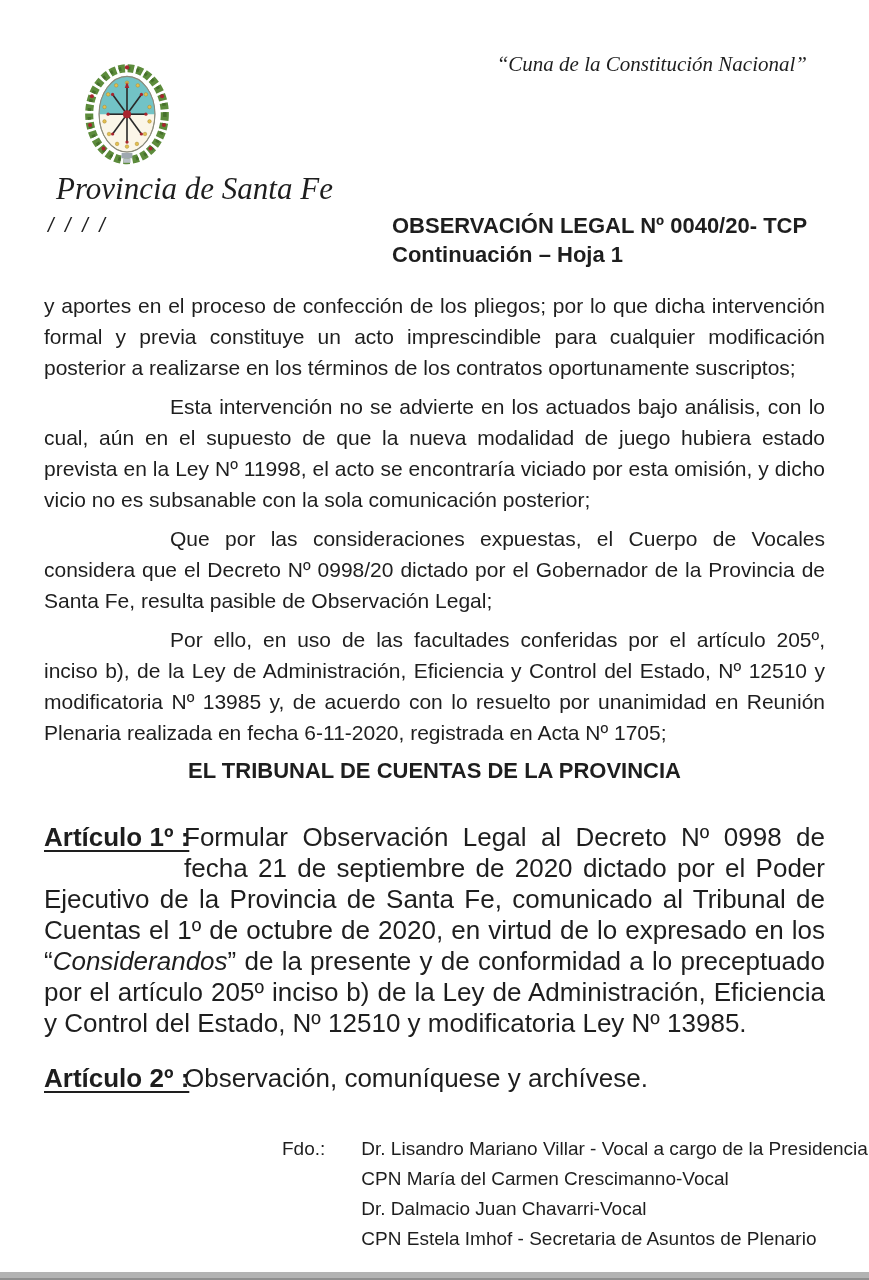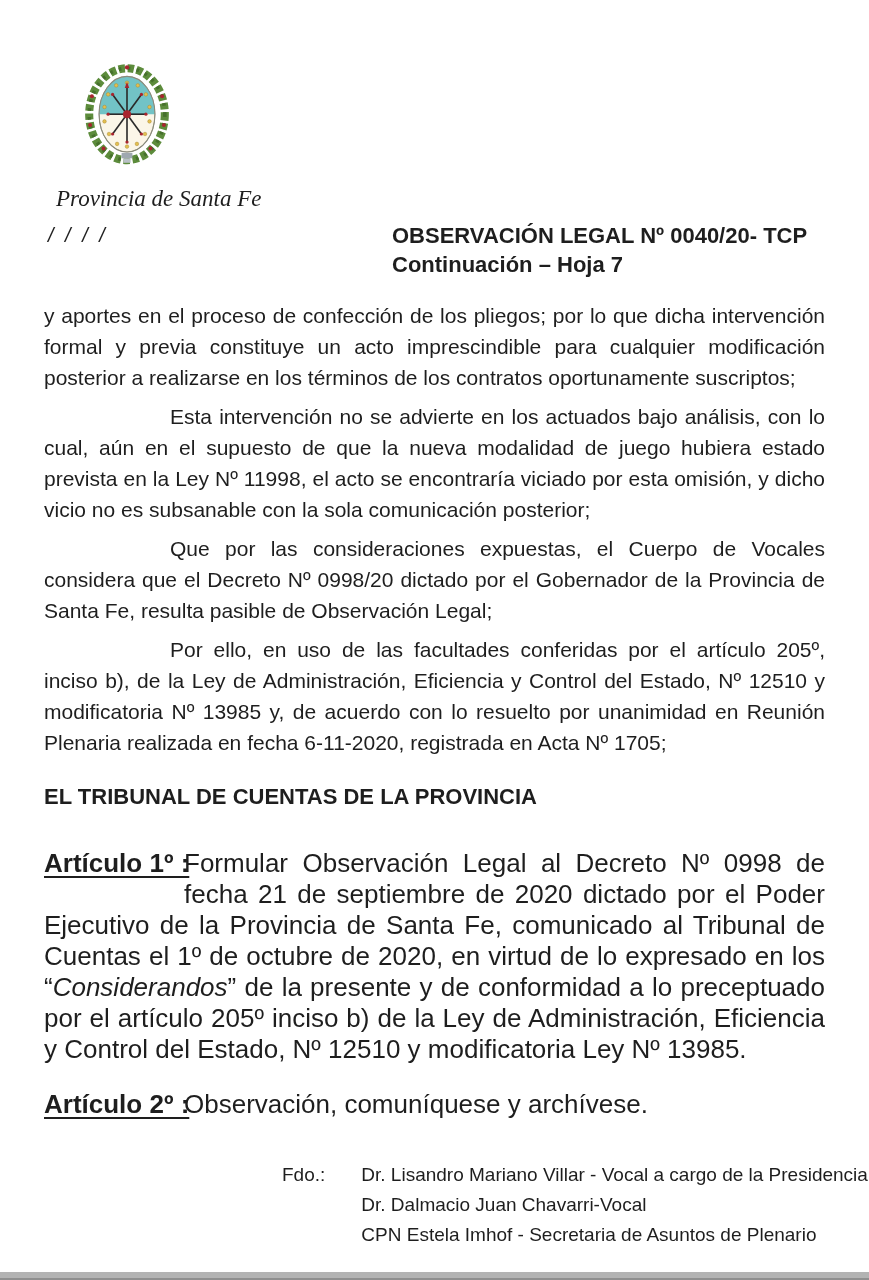--- a/index.html
+++ b/index.html
@@ -10,35 +10,35 @@
   html,body{margin:0;padding:0;background:#fff;}
   .page{
     position:relative; width:869px; height:1280px; background:var(--pageBg);
     font-family:"Liberation Sans", sans-serif; color:var(--ink);
     box-sizing:border-box; padding:48px 44px 0 44px; overflow:hidden;
   }
   
   .header{display:flex; justify-content:space-between; align-items:flex-start;}
   .brand{margin-top:14px; padding-left:12px;}
   .crest{width:94px; height:108px; margin-left:24px; display:block;}
-  .brand-region{font-family:"Liberation Serif", serif; font-style:italic; font-size:23px; line-height:26px; margin-top:16px; white-space:nowrap;}
+  .brand-region{font-family:"Liberation Serif", serif; font-style:italic; font-size:31px; line-height:26px; margin-top:6px; white-space:nowrap;}
   .brand-institution{font-weight:bold; font-size:18px; line-height:22px; padding-left:10px; letter-spacing:.2px; white-space:nowrap;}
   .motto{font-family:"Liberation Serif", serif; font-style:italic; font-size:21px; padding-top:4px; padding-right:18px; white-space:nowrap;}
   
   .title-row{position:relative; margin-top:10px; min-height:62px;}
   .slashes{position:absolute; left:4px; top:2px; font-size:20px; font-style:italic; letter-spacing:3px;}
   .title-block{margin-left:348px;}
   .doc-title{font-weight:bold; font-size:22px; line-height:28px; text-underline-offset:3px; white-space:nowrap;}
   .doc-subtitle{font-weight:bold; font-size:22px; line-height:28px; margin-top:1px;}
   
   .body-text{margin-top:16px; font-size:21px; line-height:31px; text-align:justify;}
   .para{margin:0 0 8px 0;}
   .para.indent{text-indent:126px;}
   
-  .resolution{margin-top:24px; font-weight:bold; font-size:22px; line-height:30px;}
+  .resolution{margin-top:8px; text-align:center; font-weight:bold; font-size:22px; line-height:30px;}
   .resolution .sub{text-decoration:underline; text-underline-offset:3px; margin-top:2px;}
   
   .articles{margin-top:36px; font-size:26px; line-height:31px; text-align:justify;}
   .articulo{margin:0 0 24px 0;}
   .articulo::after{content:""; display:block; clear:both;}
   .art-float{float:left; width:140px;}
   .art-float.two-line{height:62px;}
   .art-float.one-line{height:31px;}
   .art-label{font-weight:bold; text-decoration:underline; text-underline-offset:4px; white-space:nowrap;}
   .articulo i{font-style:italic;}
@@ -105,27 +105,28 @@
         <circle cx="29" cy="58" r="1.8" fill="var(--crestRed)"></circle>
         <circle cx="71" cy="58" r="1.8" fill="var(--crestRed)"></circle>
         <circle cx="50" cy="89" r="1.8" fill="var(--crestRed)"></circle>
         <circle cx="50" cy="58" r="4.5" fill="var(--crestRed)"></circle>
 
         <rect x="44" y="101" width="12" height="6" fill="var(--crestGrey)"></rect>
         <rect x="46" y="107" width="8" height="5" fill="#b9c0c6"></rect>
       </svg>
       <div class="brand-region">Provincia de Santa Fe</div>
     </div>
+    <div class="motto">“Cuna de la Constitución Nacional”</div>
   </div>
 
   <div class="title-row">
     <span class="slashes">/ / / /</span>
     <div class="title-block">
       <div class="doc-title">OBSERVACIÓN LEGAL Nº 0040/20- TCP</div>
-      <div class="doc-subtitle">Continuación – Hoja 7</div>
+      <div class="doc-subtitle">Continuación – Hoja 1</div>
     </div>
   </div>
 
   <div class="body-text">
     <p class="para"><span>y aportes en el proceso de confección de los pliegos; por lo que dicha intervención formal y previa constituye un acto imprescindible para cualquier modificación posterior a realizarse en los términos de los contratos oportunamente suscriptos;</span></p>
     <p class="para indent"><span>Esta intervención no se advierte en los actuados bajo análisis, con lo cual, aún en el supuesto de que la nueva modalidad de juego hubiera estado prevista en la Ley Nº 11998, el acto se encontraría viciado por esta omisión, y dicho vicio no es subsanable con la sola comunicación posterior;</span></p>
     <p class="para indent"><span>Que por las consideraciones expuestas, el Cuerpo de Vocales considera que el Decreto Nº 0998/20 dictado por el Gobernador de la Provincia de Santa Fe, resulta pasible de Observación Legal;</span></p>
     <p class="para indent"><span>Por ello, en uso de las facultades conferidas por el artículo 205º, inciso b), de la Ley de Administración, Eficiencia y Control del Estado, Nº 12510 y modificatoria Nº 13985 y, de acuerdo con lo resuelto por unanimidad en Reunión Plenaria realizada en fecha 6-11-2020, registrada en Acta Nº 1705;</span></p>
   </div>
 
@@ -139,19 +140,20 @@
     </div>
     <div class="articulo">
       <span class="art-float one-line"><span class="art-label">Artículo 2º :</span></span><span>Observación, comuníquese y archívese.</span>
     </div>
   </div>
 
   <div class="signature">
     <span class="fdo">Fdo.:</span>
     <div class="sig-names">
       <div>Dr. Lisandro Mariano Villar - Vocal a cargo de la Presidencia</div>
+      <div>CPN María del Carmen Crescimanno-Vocal</div>
       <div>Dr. Dalmacio Juan Chavarri-Vocal</div>
       <div>CPN Estela Imhof - Secretaria de Asuntos de Plenario</div>
     </div>
   </div>
 
   <div class="scan-bottom"></div>
 </div>
 
 </body></html>

